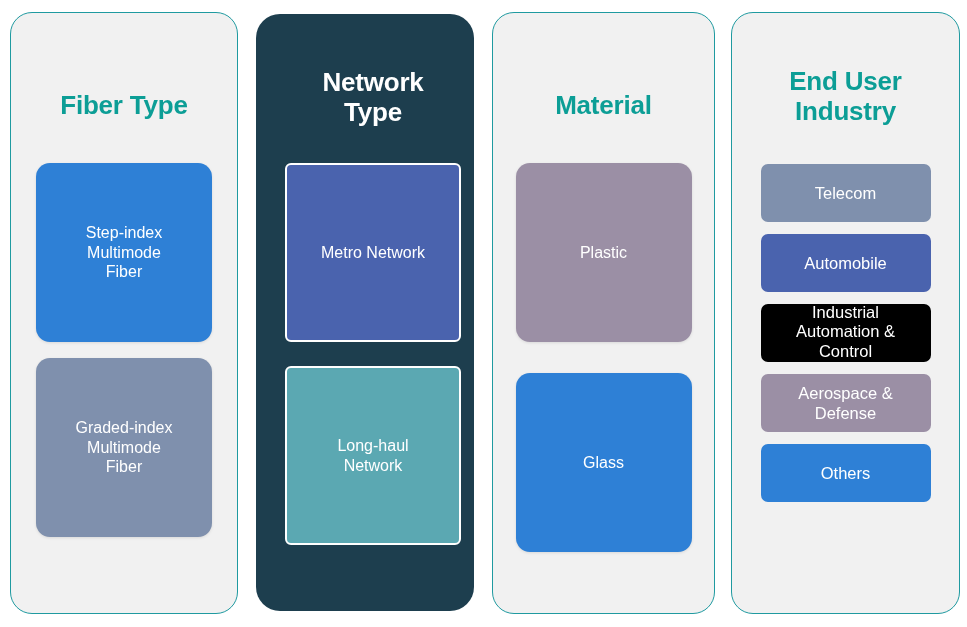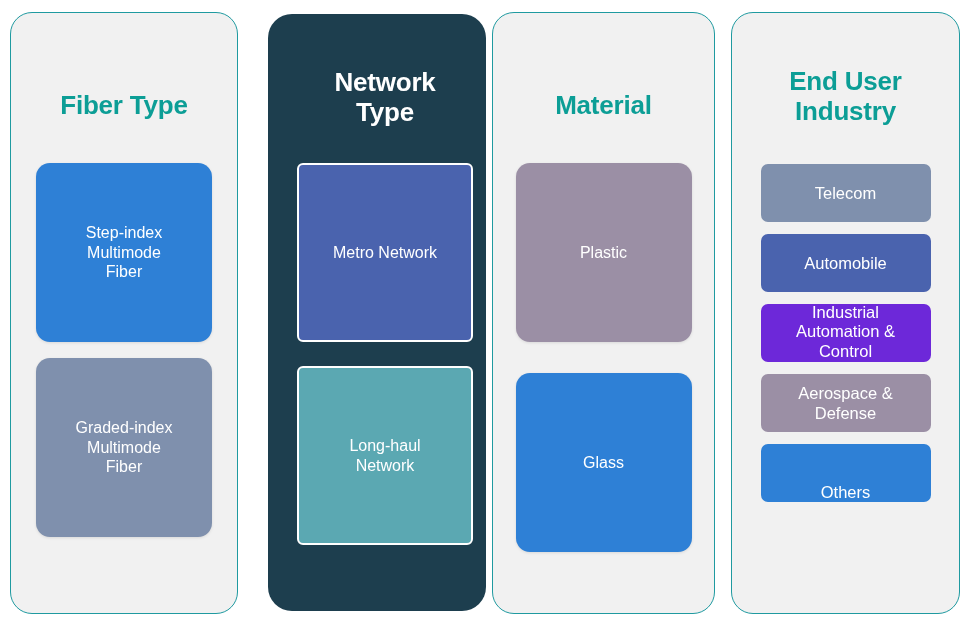--- a/index.html
+++ b/index.html
@@ -35,21 +35,21 @@
     border-radius: 22px;
   }
   .column.dark {
     background: #1d3e4e;
     border: none;
     border-radius: 24px;
   }
 
   
   #col-fiber-type      { left: 10px;  top: 12px; width: 228px; height: 602px; }
-  #col-network-type    { left: 268px; top: 14px; width: 218px; height: 597px; padding-left: 16px; }
+  #col-network-type    { left: 256px; top: 14px; width: 218px; height: 597px; padding-left: 16px; }
   #col-material        { left: 492px; top: 12px; width: 223px; height: 602px; }
   #col-end-user        { left: 731px; top: 12px; width: 229px; height: 602px; }
 
   
   .col-heading {
     font-weight: bold;
     text-align: center;
     line-height: 1.16;
     letter-spacing: -0.2px;
     width: 100%;
@@ -111,21 +111,21 @@
 
   
   #card-plastic { margin-top: 43px; }
   #card-glass   { margin-top: 31px; }
 
   
   #card-telecom    { margin-top: 36px; height: 62px; }
   #card-automobile { margin-top: 8px;  height: 62px; }
   #card-industrial { margin-top: 8px;  height: 62px; }
   #card-aerospace  { margin-top: 8px;  height: 62px; }
-  #card-others     { margin-top: 8px;  height: 62px; align-items: flex-end; }
+  #card-others     { margin-top: 8px;  height: 62px; }
 
   
   #card-industrial .card-label {
     line-height: 1.2;
     transform: translateY(-1px);
   }
 </style>
 </head>
 <body>
 
@@ -178,21 +178,21 @@
 Industry</div>
 
     <div class="card small" id="card-telecom" style="background:#7f90ad;">
       <span class="card-label">Telecom</span>
     </div>
 
     <div class="card small" id="card-automobile" style="background:#4a63ae;">
       <span class="card-label">Automobile</span>
     </div>
 
-    <div class="card small" id="card-industrial" style="background:#6d28d9;">
+    <div class="card small" id="card-industrial" style="background:#000000;">
       <span class="card-label">Industrial
 Automation &amp;
 Control</span>
     </div>
 
     <div class="card small" id="card-aerospace" style="background:#9b8fa5;">
       <span class="card-label">Aerospace &amp;
 Defense</span>
     </div>
 

